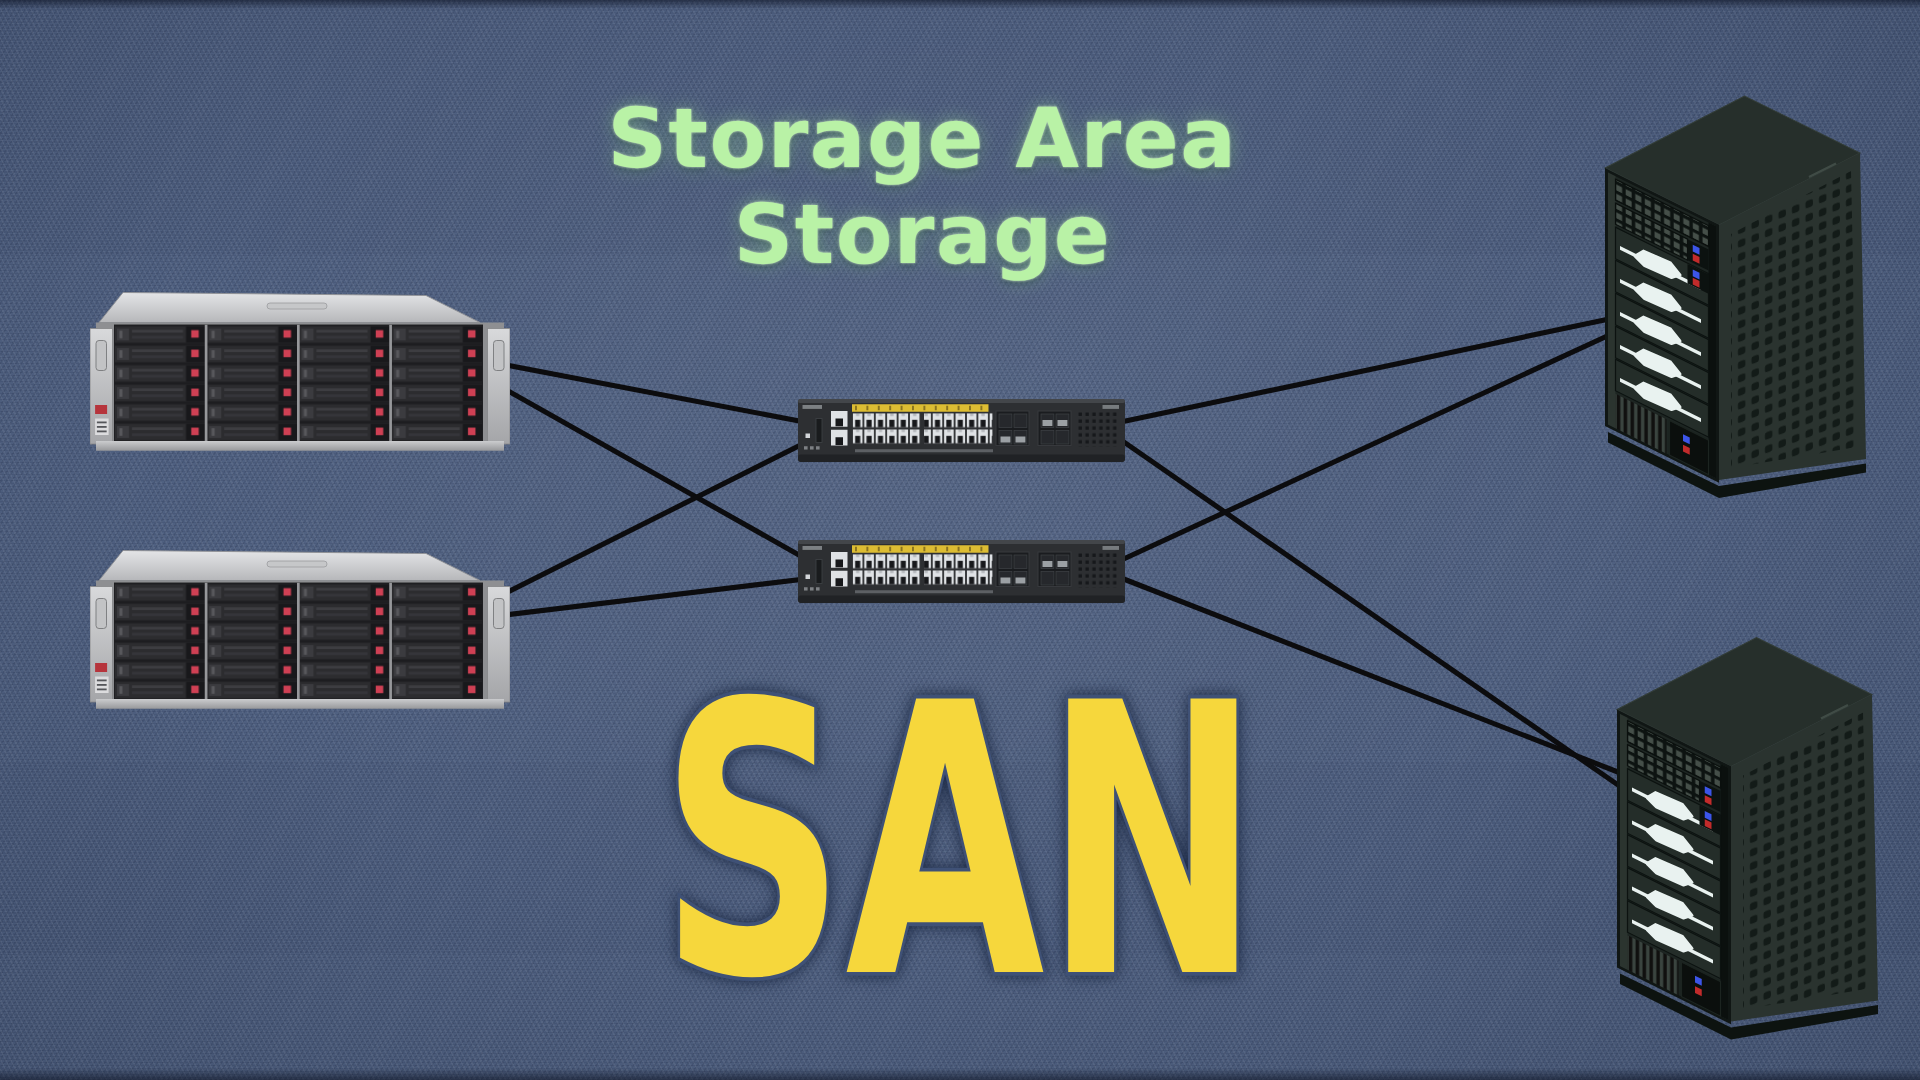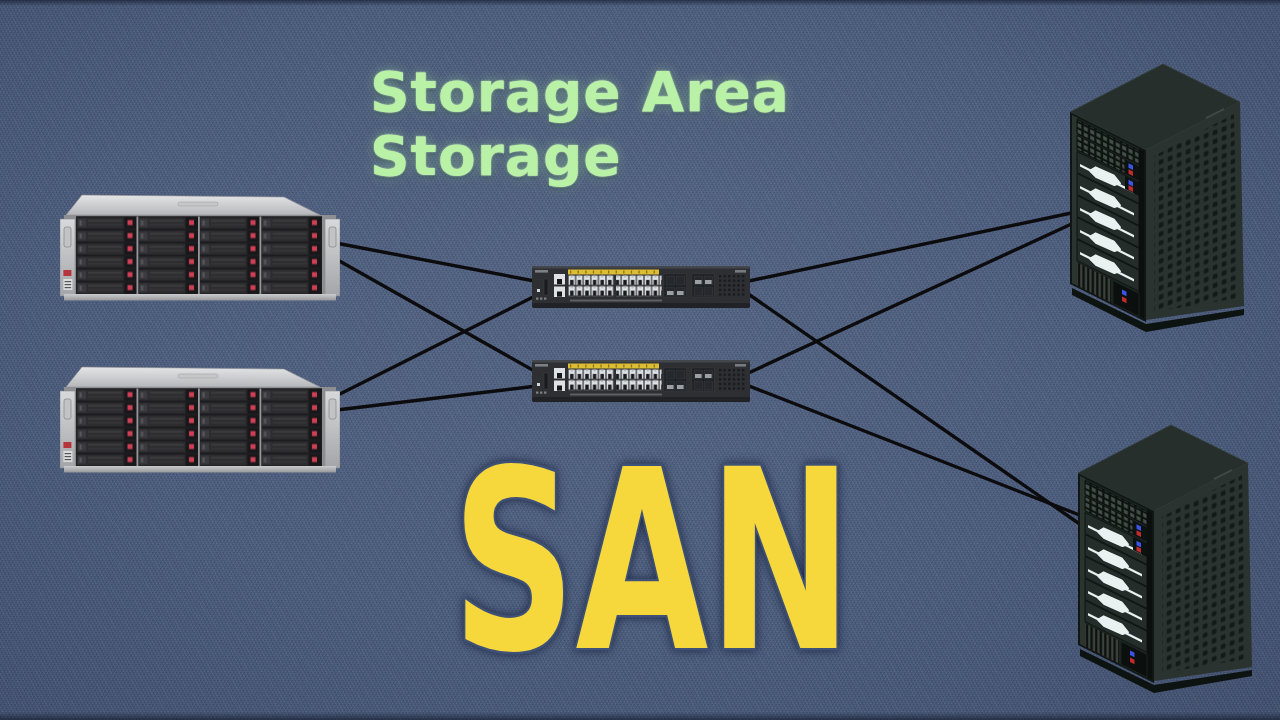--- a/index.html
+++ b/index.html
@@ -17,25 +17,25 @@
     content:"";position:absolute;left:0;top:0;right:0;bottom:0;pointer-events:none;
     background:linear-gradient(to bottom, rgba(10,16,32,.55) 0, rgba(10,16,32,0) 6px,
                rgba(10,16,32,0) 712px, rgba(10,16,32,.55) 720px);
   }
   #wires{position:absolute;left:0;top:0;z-index:1;}
   .device{position:absolute;z-index:2;}
   .device svg{display:block;width:100%;height:100%;}
 
   .title{
     position:absolute;left:370px;top:60px;width:490px;z-index:2;
-    color:var(--title-green,#b9f2a6);
+    text-align:center;color:var(--title-green,#b9f2a6);
     font-weight:bold;font-size:55px;line-height:64px;letter-spacing:1px;
     text-shadow:0 0 2px rgba(225,255,215,.85), 0 0 12px rgba(160,230,150,.45), 0 2px 4px rgba(15,28,55,.55);
   }
-  .acronym-wrap{position:absolute;left:437px;top:448px;width:430px;height:225px;z-index:2;}
+  .acronym-wrap{position:absolute;left:425px;top:448px;width:430px;height:225px;z-index:2;}
   .acronym-wrap text{
     font-family:"DejaVu Sans","Liberation Sans",sans-serif;
     font-weight:bold;
     filter:drop-shadow(0 0 5px rgba(22,35,62,.9));
   }
   .defs-holder{position:absolute;width:0;height:0;overflow:hidden;}
 </style>
 </head>
 <body>
 

